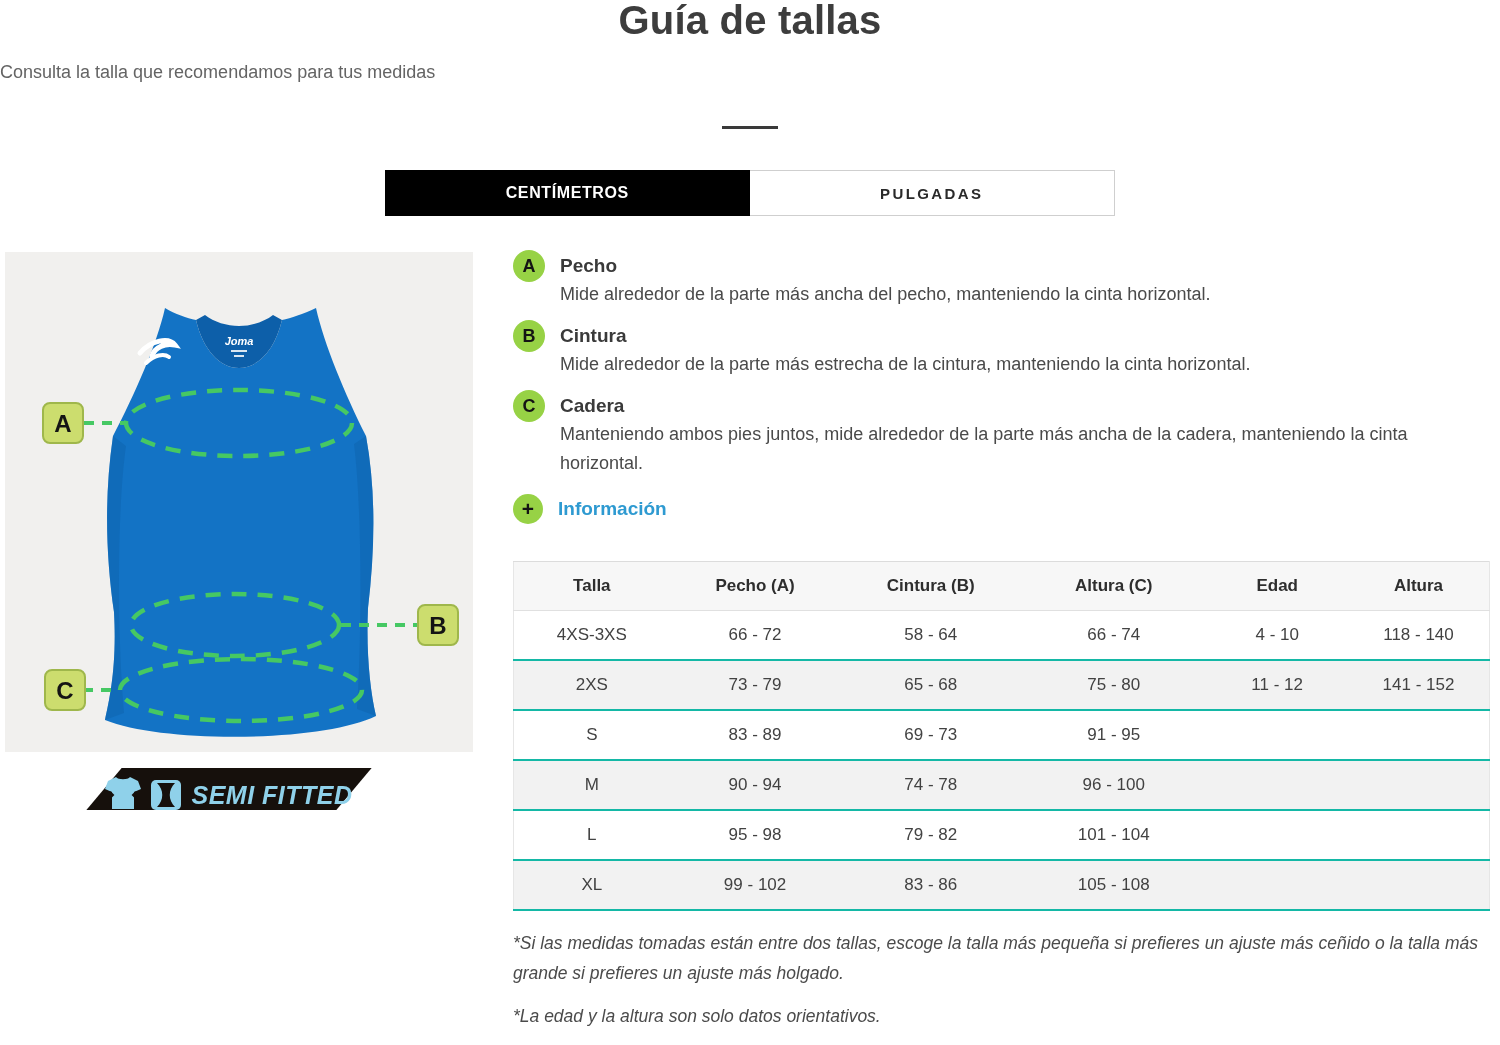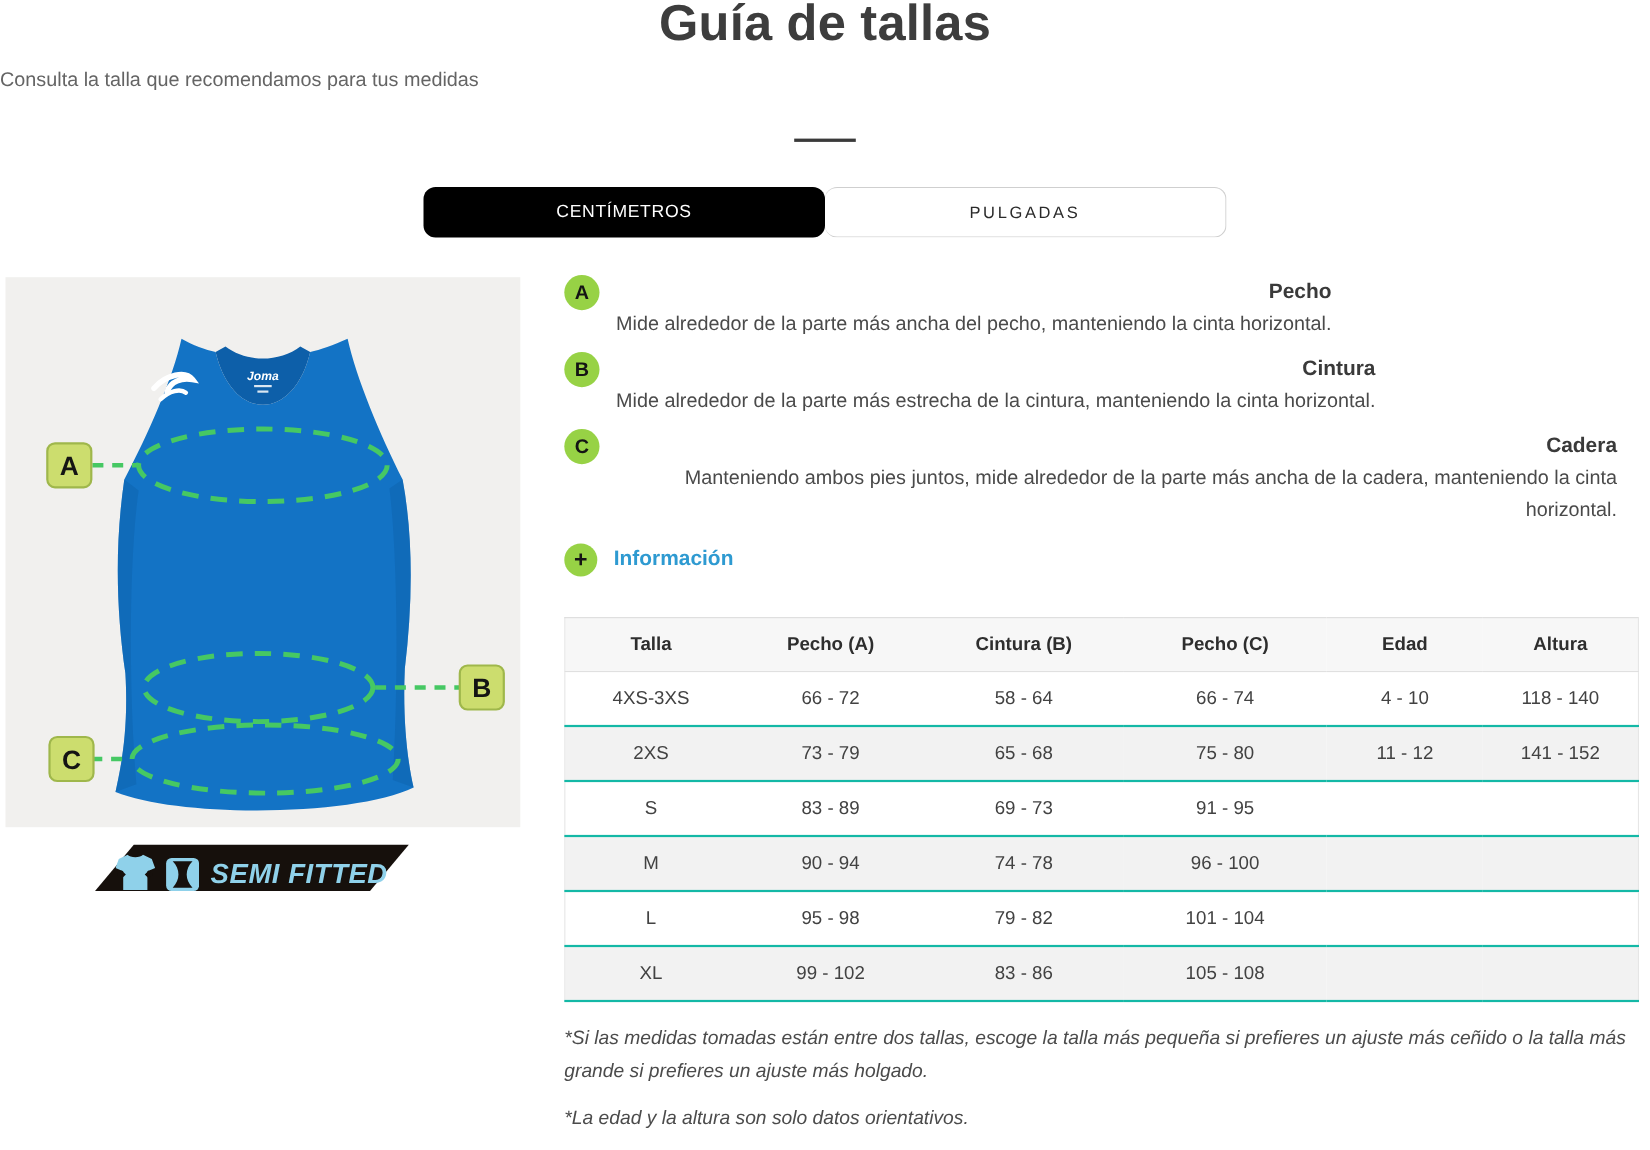--- a/index.html
+++ b/index.html
@@ -11,21 +11,21 @@
     background: #ffffff;
     font-family: "Liberation Sans", "DejaVu Sans", sans-serif;
   }
   .page { position: relative; width: 1500px; height: 1045px; }
 
   
   .page-title {
     margin: 0;
     padding-top: 0;
     text-align: center;
-    font-size: 46px;
+    font-size: 40px;
     font-weight: 700;
     color: #3d3d3d;
     letter-spacing: 0.2px;
     line-height: 40px;
   }
   .page-subtitle {
     margin: 16px 0 0 0;
     font-size: 18px;
     font-weight: 400;
     color: #646464;
@@ -47,23 +47,22 @@
     height: 46px;
     display: flex;
   }
   .tab {
     flex: 1;
     display: flex;
     align-items: center;
     justify-content: center;
     box-sizing: border-box;
     font-size: 16px;
-    font-weight: 400;
+    font-weight: 700;
     cursor: pointer;
-    border-radius: 11px;
   }
   .tab-active {
     background: #000000;
     color: #ffffff;
     letter-spacing: 0.6px;
   }
   .tab-inactive {
     background: #ffffff;
     color: #2a2a2a;
     border: 1px solid #cfcfcf;
@@ -132,21 +131,21 @@
     border-radius: 50%;
     background: #97d245;
     color: #141414;
     font-size: 18px;
     font-weight: 700;
     display: flex;
     align-items: center;
     justify-content: center;
     margin-right: 15px;
   }
-  .legend-text { padding-top: 2px; text-align: right; }
+  .legend-text { padding-top: 2px; }
   .legend-title {
     font-size: 19px;
     font-weight: 700;
     color: #3a3a3a;
     line-height: 28px;
   }
   .legend-desc {
     font-size: 18px;
     color: #4a4a4a;
     line-height: 29px;
@@ -337,21 +336,21 @@
         <a class="info-link">Información</a>
       </div>
     </div>
 
     <table class="size-table">
       <thead>
         <tr>
           <th>Talla</th>
           <th>Pecho (A)</th>
           <th>Cintura (B)</th>
-          <th>Pecho (C)</th>
+          <th>Altura (C)</th>
           <th>Edad</th>
           <th>Altura</th>
         </tr>
       </thead>
       <tbody>
         <tr>
           <td>4XS-3XS</td>
           <td>66 - 72</td>
           <td>58 - 64</td>
           <td>66 - 74</td>

